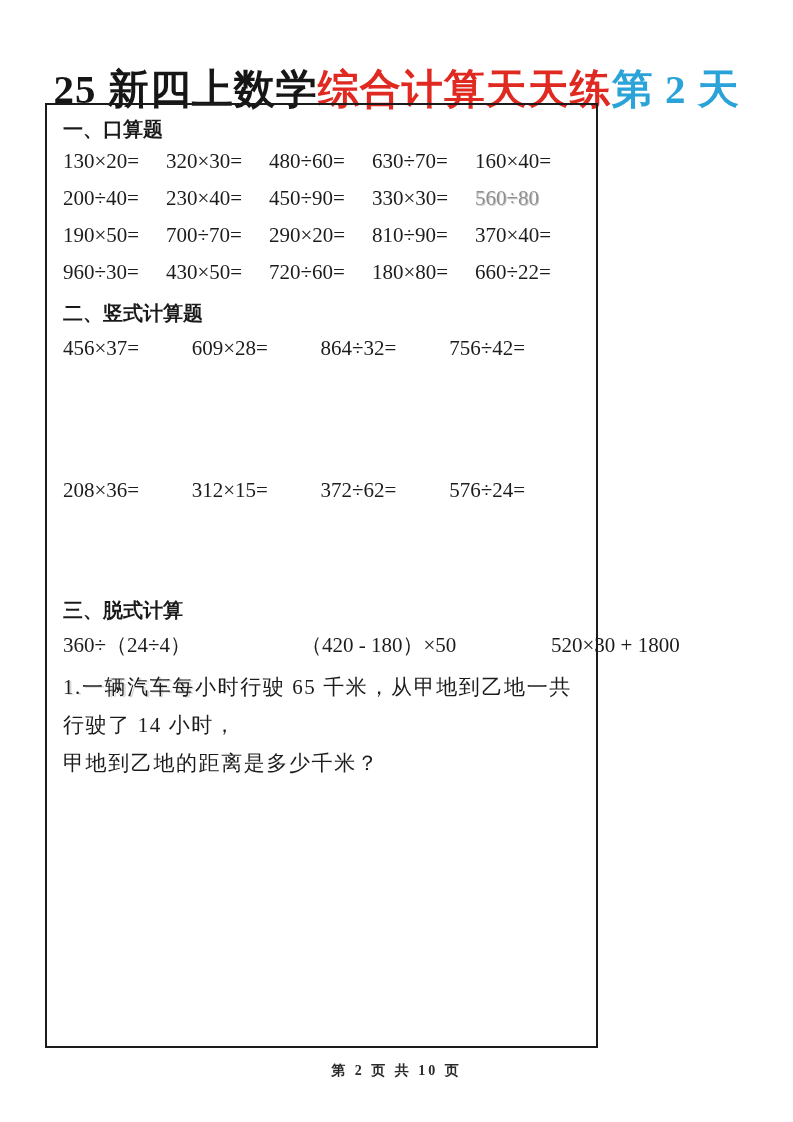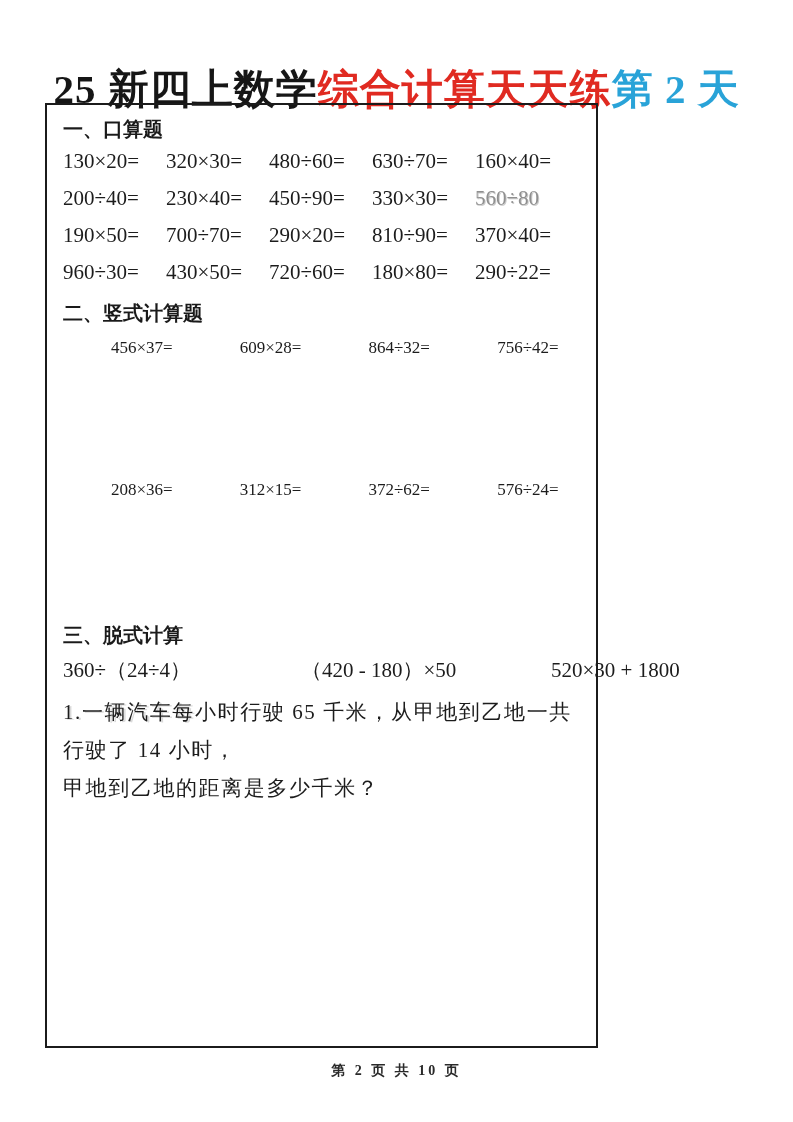--- a/index.html
+++ b/index.html
@@ -63,25 +63,24 @@
     height: 37px;
     line-height: 37px;
     white-space: nowrap;
   }
 
   .grid4 {
     display: grid;
     grid-template-columns: repeat(4, 1fr);
   }
   .grid4 .cell {
-    font-size: 17px;
+    font-size: 21px;
     height: 30px;
     line-height: 30px;
     white-space: nowrap;
-    margin-left: 48px;
   }
 
   .grid3 {
     display: grid;
     grid-template-columns: 238px 250px 1fr;
   }
   .grid3 .cell {
     font-size: 21px;
     height: 34px;
     line-height: 34px;
@@ -90,21 +89,21 @@
 
   .cell.faded {
     color: #8f8f8f;
     text-shadow: 1px 1px 0 rgba(140,140,140,0.45);
   }
 
   
   .s2-header { margin-top: 8px; }
   .s2-row1   { margin-top: 6px; }
   .s2-row2   { margin-top: 112px; }
-  .s3-header { margin-top: 116px; }
+  .s3-header { margin-top: 91px; }
   .s3-row    { margin-top: 4px; }
   .s4-header { margin-top: 118px; }
 
   .word-text {
     margin-top: 6px;
     font-size: 21px;
     line-height: 38px;
     letter-spacing: 1.6px;
     color: #1c1c1c;
   }
@@ -151,21 +150,21 @@
     <div class="cell">190×50=</div>
     <div class="cell">700÷70=</div>
     <div class="cell">290×20=</div>
     <div class="cell">810÷90=</div>
     <div class="cell">370×40=</div>
 
     <div class="cell">960÷30=</div>
     <div class="cell">430×50=</div>
     <div class="cell">720÷60=</div>
     <div class="cell">180×80=</div>
-    <div class="cell">290÷22=</div>
+    <div class="cell">660÷22=</div>
   </div>
 
   <div class="sec-header s2-header">二、竖式计算题</div>
   <div class="grid4 s2-row1">
     <div class="cell">456×37=</div>
     <div class="cell">609×28=</div>
     <div class="cell">864÷32=</div>
     <div class="cell">756÷42=</div>
   </div>
   <div class="grid4 s2-row2">

